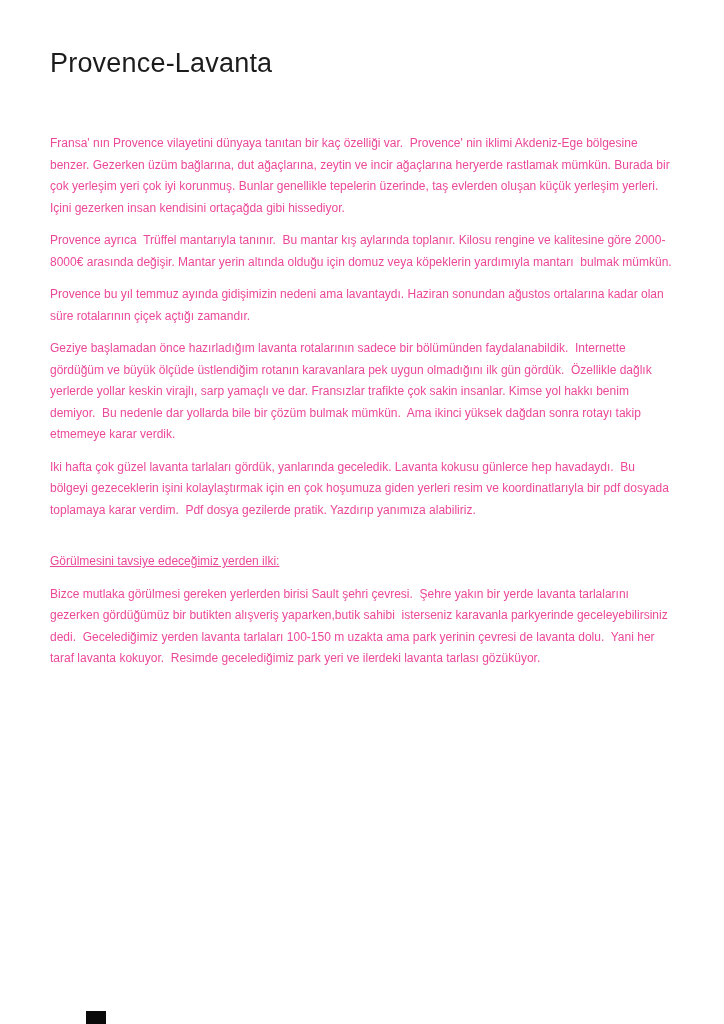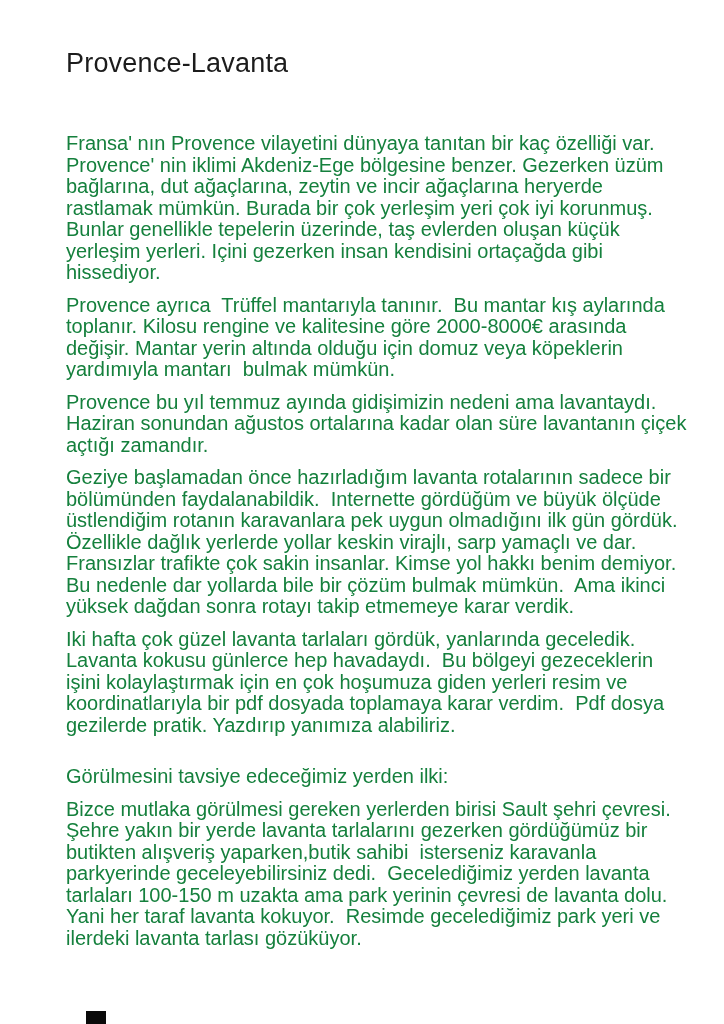--- a/index.html
+++ b/index.html
@@ -11,64 +11,65 @@
     position: relative;
     width: 724px;
     height: 1024px;
     background: #ffffff;
     overflow: hidden;
     font-family: "Liberation Sans", "DejaVu Sans", sans-serif;
     color: #212121;
   }
   .content {
     position: absolute;
-    left: 66px;
+    left: 50px;
     top: 0;
     width: 625px;
   }
   .doc-title {
     margin: 46px 0 0 0;
     font-size: 27px;
     line-height: 34px;
     font-weight: 400;
     letter-spacing: 0.2px;
     color: #1c1c1c;
   }
   .body-text p {
     margin: 0 0 11px 0;
-    font-size: 20px;
+    font-size: 12px;
     line-height: 21.5px;
     white-space: pre-wrap;
-    color: #15803d;
+    color: #ec4899;
   }
   .body-text p.first-paragraph {
     margin-top: 53px;
   }
   .body-text p.section-lead {
     margin-top: 30px;
+    text-decoration: underline;
   }
   .image-fragment {
     position: absolute;
     left: 86px;
     top: 1011px;
     width: 20px;
     height: 13px;
     background: #0a0a0a;
   }
 </style>
 </head>
 <body>
 
 <div class="page">
   <div class="content">
     <h1 class="doc-title">Provence-Lavanta</h1>
     <div class="body-text">
       <p class="first-paragraph">Fransa' nın Provence vilayetini dünyaya tanıtan bir kaç özelliği var.  Provence' nin iklimi Akdeniz-Ege bölgesine benzer. Gezerken üzüm bağlarına, dut ağaçlarına, zeytin ve incir ağaçlarına heryerde rastlamak mümkün. Burada bir çok yerleşim yeri çok iyi korunmuş. Bunlar genellikle tepelerin üzerinde, taş evlerden oluşan küçük yerleşim yerleri. Içini gezerken insan kendisini ortaçağda gibi hissediyor.</p>
       <p>Provence ayrıca  Trüffel mantarıyla tanınır.  Bu mantar kış aylarında toplanır. Kilosu rengine ve kalitesine göre 2000-8000€ arasında değişir. Mantar yerin altında olduğu için domuz veya köpeklerin yardımıyla mantarı  bulmak mümkün.</p>
-      <p>Provence bu yıl temmuz ayında gidişimizin nedeni ama lavantaydı. Haziran sonundan ağustos ortalarına kadar olan süre lavantanın çiçek açtığı zamandır.</p>
+      <p>Provence bu yıl temmuz ayında gidişimizin nedeni ama lavantaydı. Haziran sonundan ağustos ortalarına kadar olan süre rotalarının çiçek açtığı zamandır.</p>
       <p>Geziye başlamadan önce hazırladığım lavanta rotalarının sadece bir bölümünden faydalanabildik.  Internette gördüğüm ve büyük ölçüde üstlendiğim rotanın karavanlara pek uygun olmadığını ilk gün gördük.  Özellikle dağlık yerlerde yollar keskin virajlı, sarp yamaçlı ve dar. Fransızlar trafikte çok sakin insanlar. Kimse yol hakkı benim demiyor.  Bu nedenle dar yollarda bile bir çözüm bulmak mümkün.  Ama ikinci yüksek dağdan sonra rotayı takip etmemeye karar verdik.</p>
       <p>Iki hafta çok güzel lavanta tarlaları gördük, yanlarında geceledik. Lavanta kokusu günlerce hep havadaydı.  Bu bölgeyi gezeceklerin işini kolaylaştırmak için en çok hoşumuza giden yerleri resim ve koordinatlarıyla bir pdf dosyada toplamaya karar verdim.  Pdf dosya gezilerde pratik. Yazdırıp yanımıza alabiliriz.</p>
       <p class="section-lead">Görülmesini tavsiye edeceğimiz yerden ilki:</p>
       <p>Bizce mutlaka görülmesi gereken yerlerden birisi Sault şehri çevresi.  Şehre yakın bir yerde lavanta tarlalarını gezerken gördüğümüz bir butikten alışveriş yaparken,butik sahibi  isterseniz karavanla parkyerinde geceleyebilirsiniz dedi.  Gecelediğimiz yerden lavanta tarlaları 100-150 m uzakta ama park yerinin çevresi de lavanta dolu.  Yani her taraf lavanta kokuyor.  Resimde gecelediğimiz park yeri ve ilerdeki lavanta tarlası gözüküyor.</p>
     </div>
   </div>
   <div class="image-fragment"></div>
 </div>
 
 </body></html>

